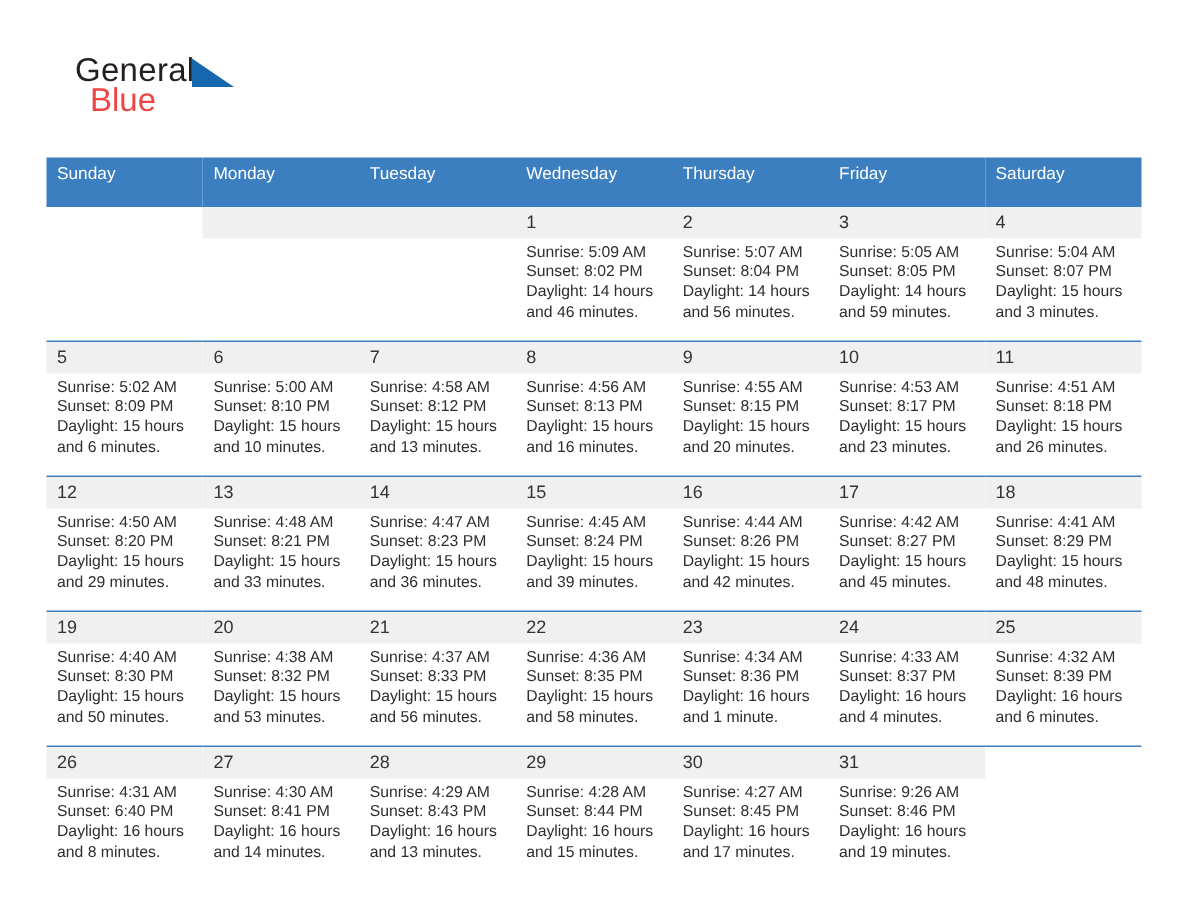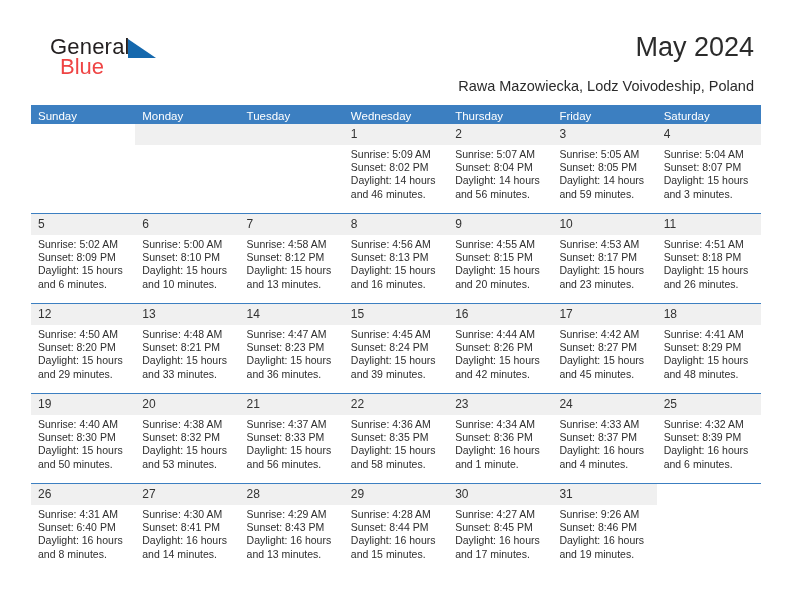--- a/index.html
+++ b/index.html
@@ -95,21 +95,21 @@
     width: 730px;
     border-collapse: collapse;
     table-layout: fixed;
   }
   table.cal th {
     background: #3c7fc1;
     color: #ffffff;
     font-size: 11.5px;
     font-weight: normal;
     text-align: left;
-    padding: 5px 0 2px 7px;
+    padding: 5px 0 16px 7px;
     height: 11px;
     border: none;
   }
   table.cal td {
     vertical-align: top;
     padding: 0;
     height: 89px;
     border-top: 1px solid #3c7fc1;
     background: #ffffff;
   }
@@ -148,22 +148,20 @@
 <body>
 
 <div class="page">
 
   <div class="header">
     <div class="logo">
       <span class="logo-general">General</span>
       <span class="logo-tri"></span>
       <span class="logo-blue">Blue</span>
     </div>
-    <div class="title">May 2024</div>
-    <div class="subtitle">Rawa Mazowiecka, Lodz Voivodeship, Poland</div>
   </div>
 
   <div class="calendar">
     <table class="cal">
       <thead>
         <tr id="weekday-row">
             <th>Sunday</th>
             <th>Monday</th>
             <th>Tuesday</th>
             <th>Wednesday</th>

